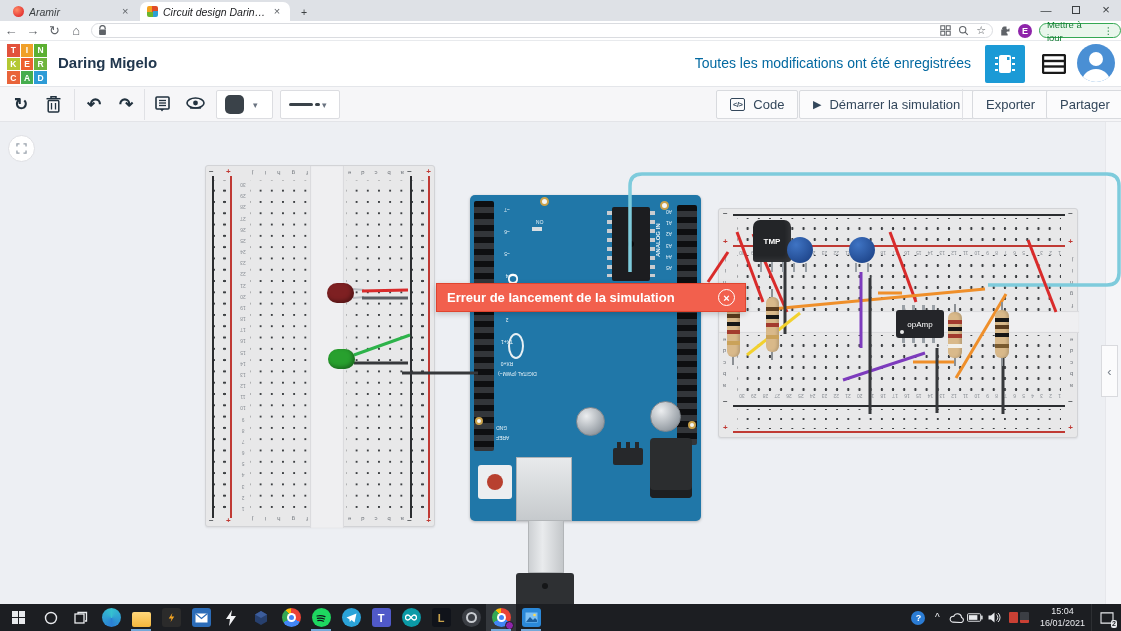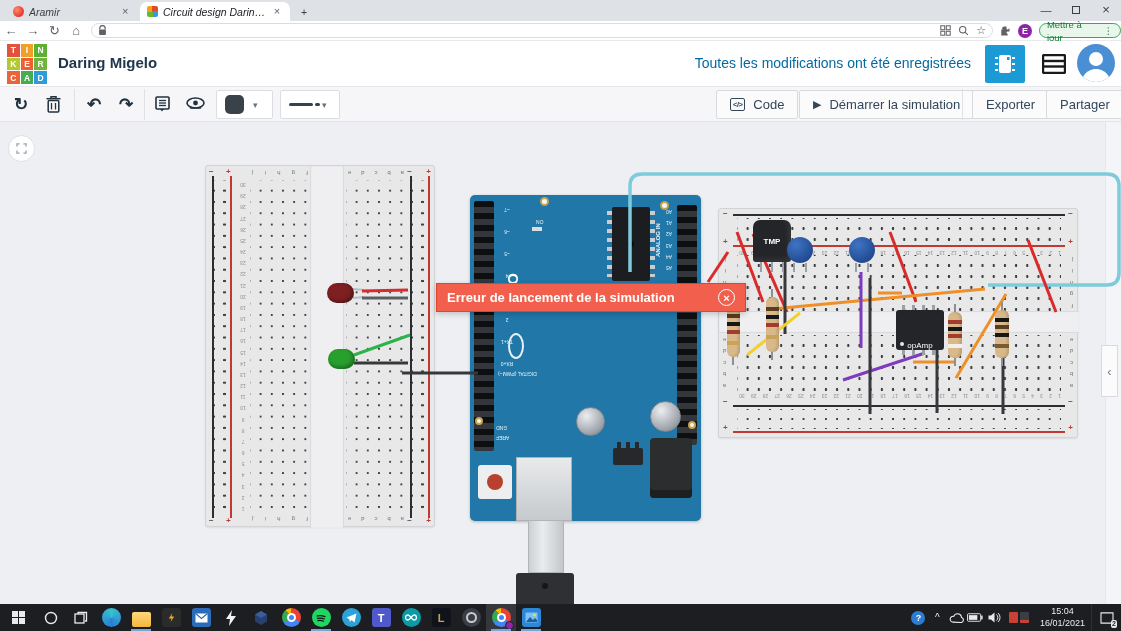--- a/index.html
+++ b/index.html
@@ -618,21 +618,21 @@
       <span class="leg" style="left:29px;bottom:-10px;width:2px;height:10px;"></span>
     </div>
     <div class="comp zc cap" style="left:787px;top:115px;width:26px;height:26px;">
       <span class="leg" style="left:6px;bottom:-9px;width:2px;height:9px;"></span>
       <span class="leg" style="right:6px;bottom:-9px;width:2px;height:9px;"></span>
     </div>
     <div class="comp zc cap" style="left:849px;top:115px;width:26px;height:26px;">
       <span class="leg" style="left:6px;bottom:-9px;width:2px;height:9px;"></span>
       <span class="leg" style="right:6px;bottom:-9px;width:2px;height:9px;"></span>
     </div>
-    <div class="comp zc opamp" style="left:896px;top:188px;width:48px;height:40px;align-items:flex-end;">
+    <div class="comp zc opamp" style="left:896px;top:188px;width:48px;height:28px;">
       <span class="pins-t"></span>
         <span class="pins-b"></span>
       <span>opAmp</span>
     </div>
 
     <div class="comp zc resistor" style="left:727px;top:183px;width:13px;height:52px;">
       <span class="rlead" style="left:5px;top:-8px;height:8px;"></span>
         <span class="rlead" style="left:5px;bottom:-8px;height:8px;"></span>
       <i style="top:9px;background:#5a3c1e;"></i>
         <i style="top:17px;background:#161616;"></i>

